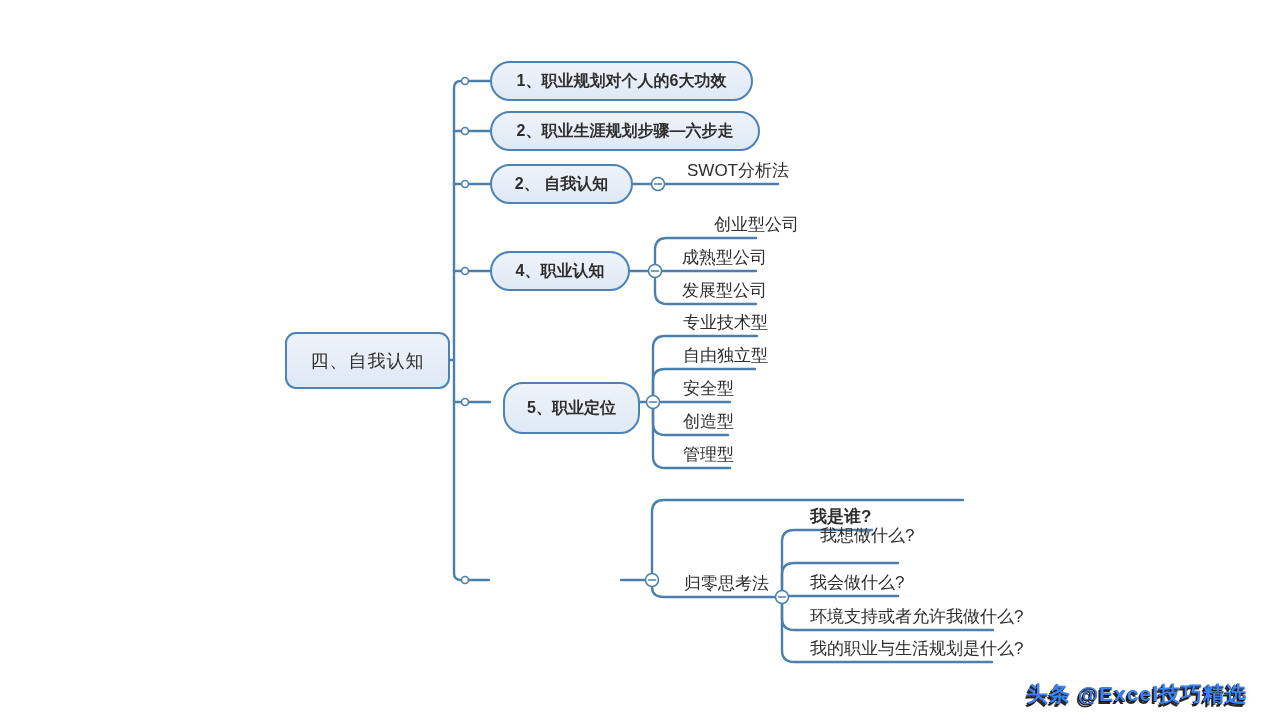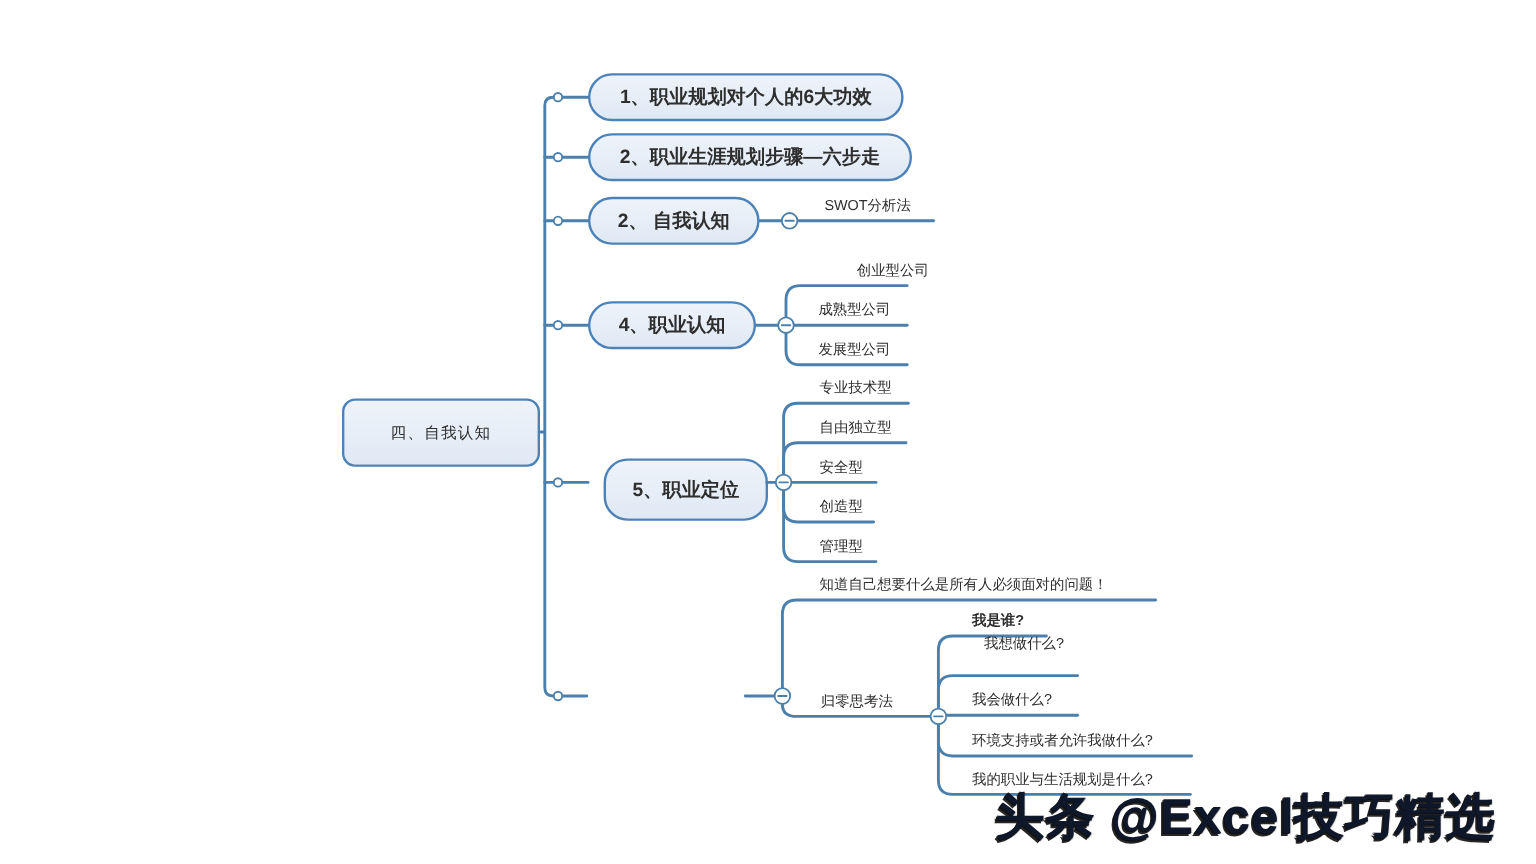--- a/index.html
+++ b/index.html
@@ -55,43 +55,43 @@
     justify-content: center;
     background: linear-gradient(var(--node-fill-top), var(--node-fill-bottom));
     border: 2px solid var(--node-border);
     color: var(--text);
     white-space: nowrap;
     z-index: 2;
   }
   .topic.root {
     border-width: 2.5px;
     border-radius: 11px;
-    font-size: 13px;
+    font-size: 18px;
     letter-spacing: 1px;
   }
   .topic.branch {
     border-radius: 20px;
     font-size: 16px;
     font-weight: bold;
   }
   .leaf-label {
     position: absolute;
-    font-size: 12px;
+    font-size: 17px;
     line-height: 16px;
     color: var(--text);
     white-space: nowrap;
     z-index: 2;
   }
   .watermark {
     position: absolute;
     right: 33px;
     bottom: 12px;
-    font-size: 41px;
+    font-size: 21px;
     font-weight: 700;
-    color: #0f172a;
+    color: #3b82f6;
     letter-spacing: 1px;
     text-shadow: -2px 3px 0 rgba(15,15,15,0.9), -1px 1px 0 rgba(15,15,15,0.9), 0 1px 1px rgba(15,15,15,0.7);
     z-index: 3;
   }
 </style>
 </head>
 <body>
 
 <div id="canvas">
 
@@ -189,21 +189,20 @@
   <span class="leaf-label" style="left:682px; top:217px;margin-left:32px;">创业型公司</span>
   <span class="leaf-label" style="left:682px; top:250px;">成熟型公司</span>
   <span class="leaf-label" style="left:682px; top:283px;">发展型公司</span>
 
   <span class="leaf-label" style="left:683px; top:315px;">专业技术型</span>
   <span class="leaf-label" style="left:683px; top:348px;">自由独立型</span>
   <span class="leaf-label" style="left:683px; top:381px;">安全型</span>
   <span class="leaf-label" style="left:683px; top:414px;">创造型</span>
   <span class="leaf-label" style="left:683px; top:447px;">管理型</span>
 
-  <span class="leaf-label" style="left:683px; top:479px;">知道自己想要什么是所有人必须面对的问题！</span>
   <span class="leaf-label" style="left:684px; top:576px;">归零思考法</span>
 
   <span class="leaf-label" style="left:810px; top:509px;font-weight:bold;">我是谁?</span>
   <span class="leaf-label" style="left:810px; top:528px;margin-left:10px;">我想做什么?</span>
   <span class="leaf-label" style="left:810px; top:575px;">我会做什么?</span>
   <span class="leaf-label" style="left:810px; top:609px;">环境支持或者允许我做什么?</span>
   <span class="leaf-label" style="left:810px; top:641px;">我的职业与生活规划是什么?</span>
 
   <div class="watermark">头条 @Excel技巧精选</div>
 

